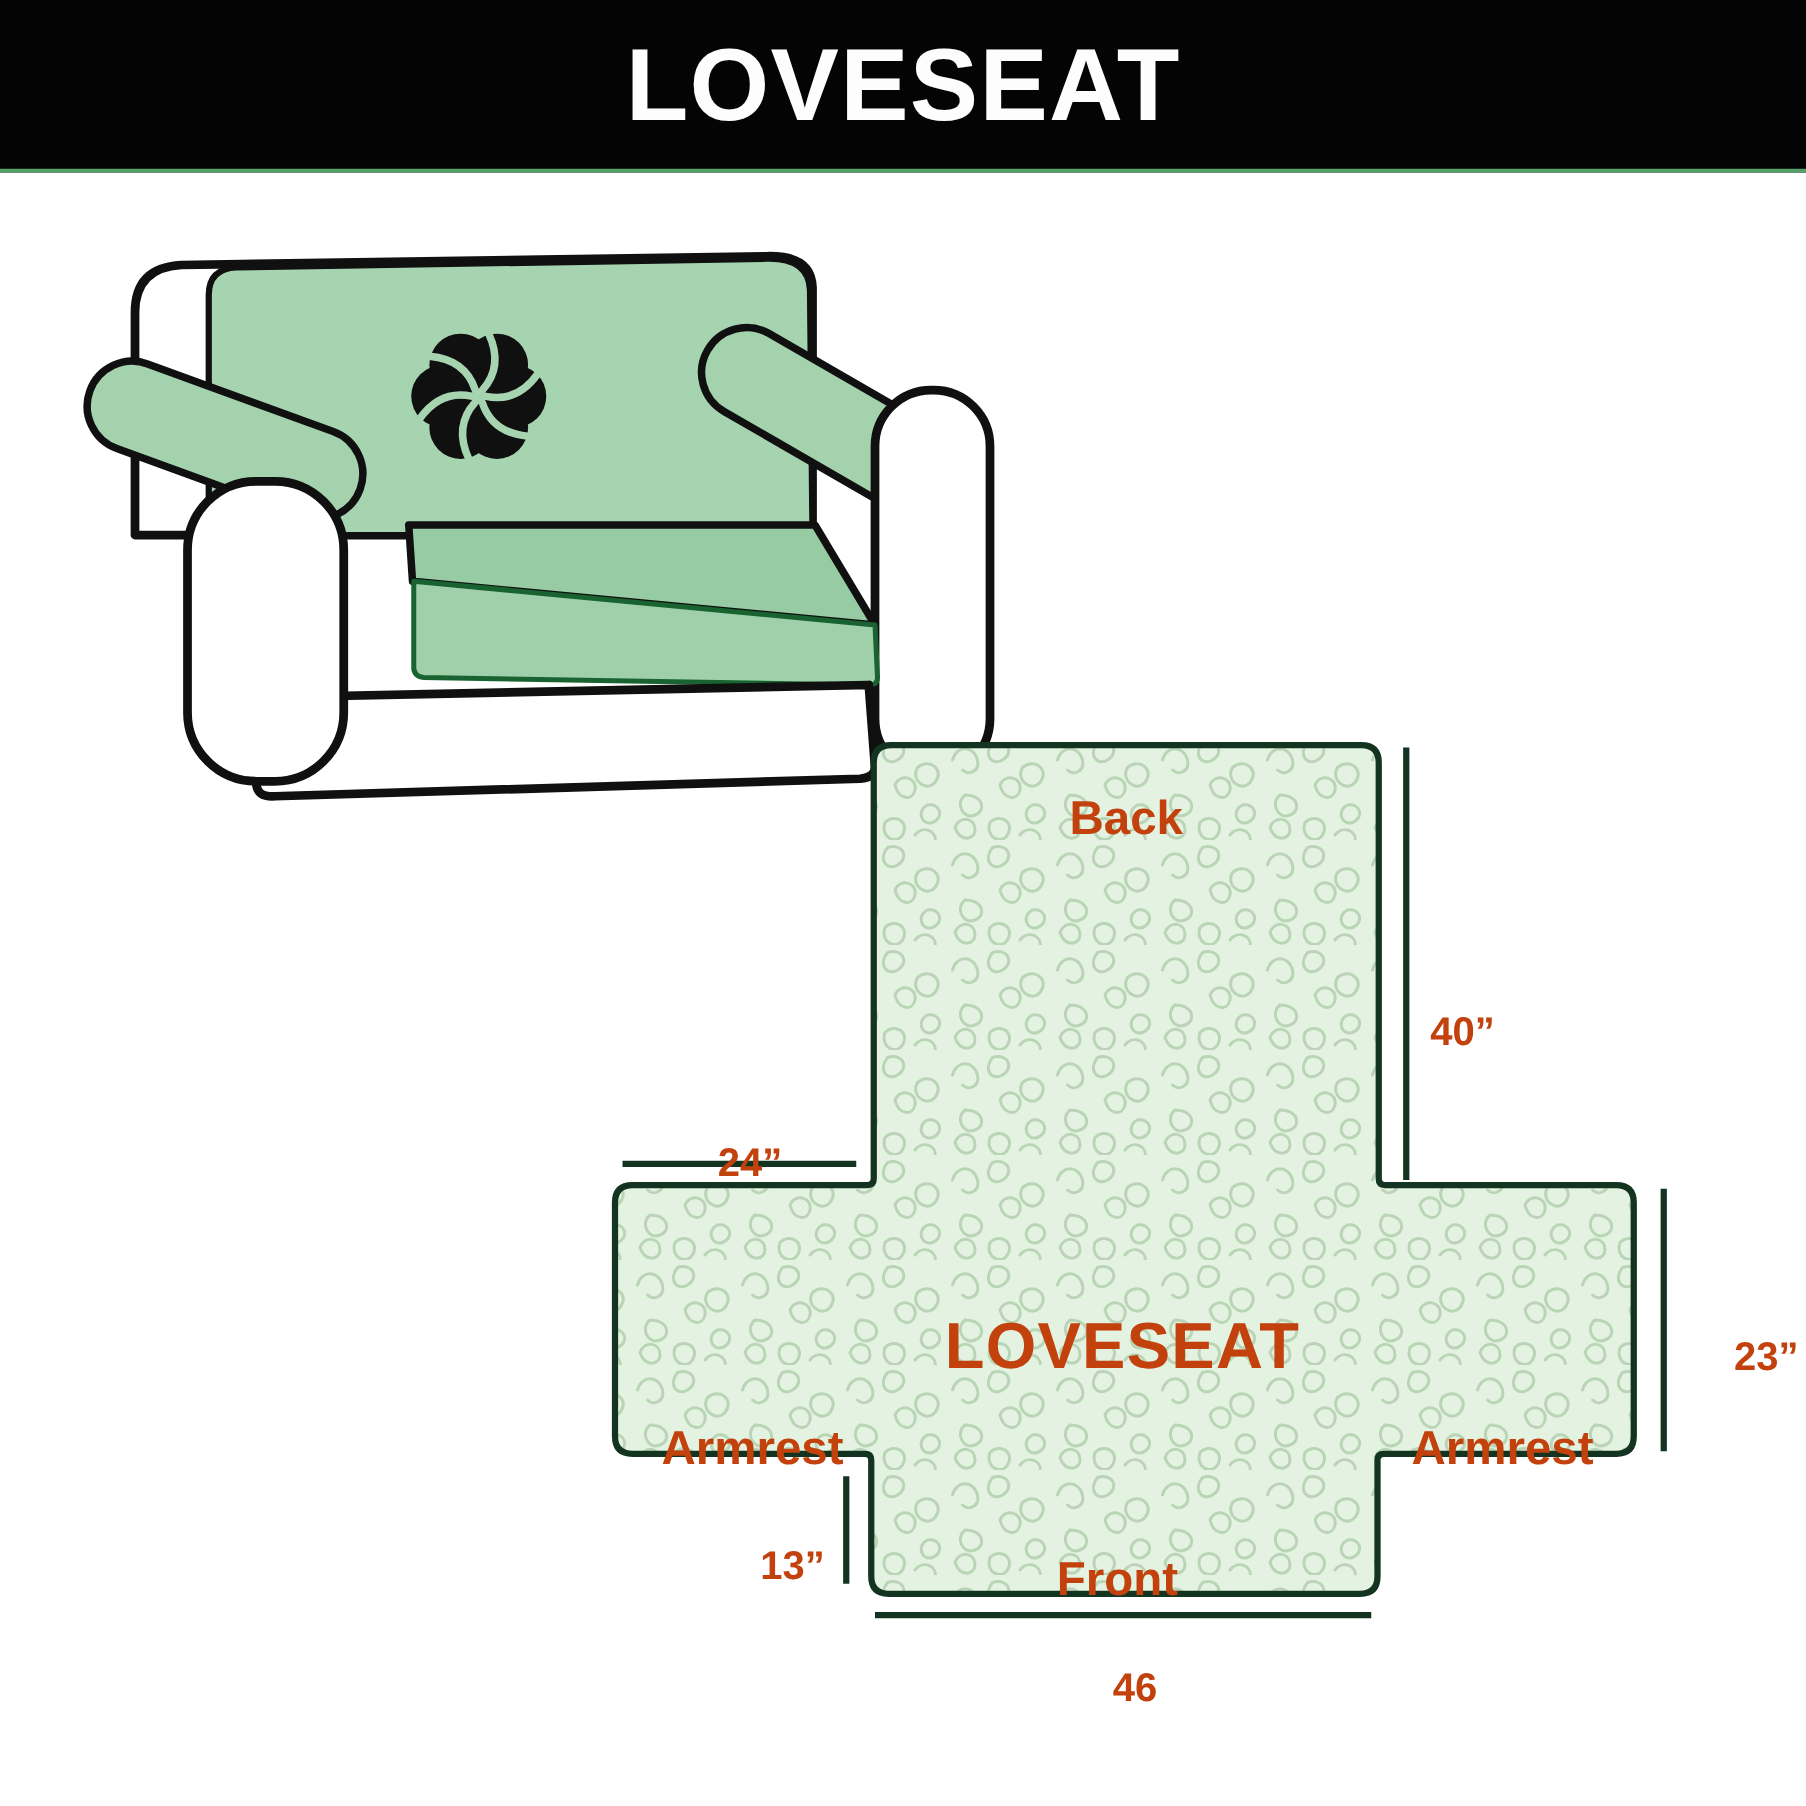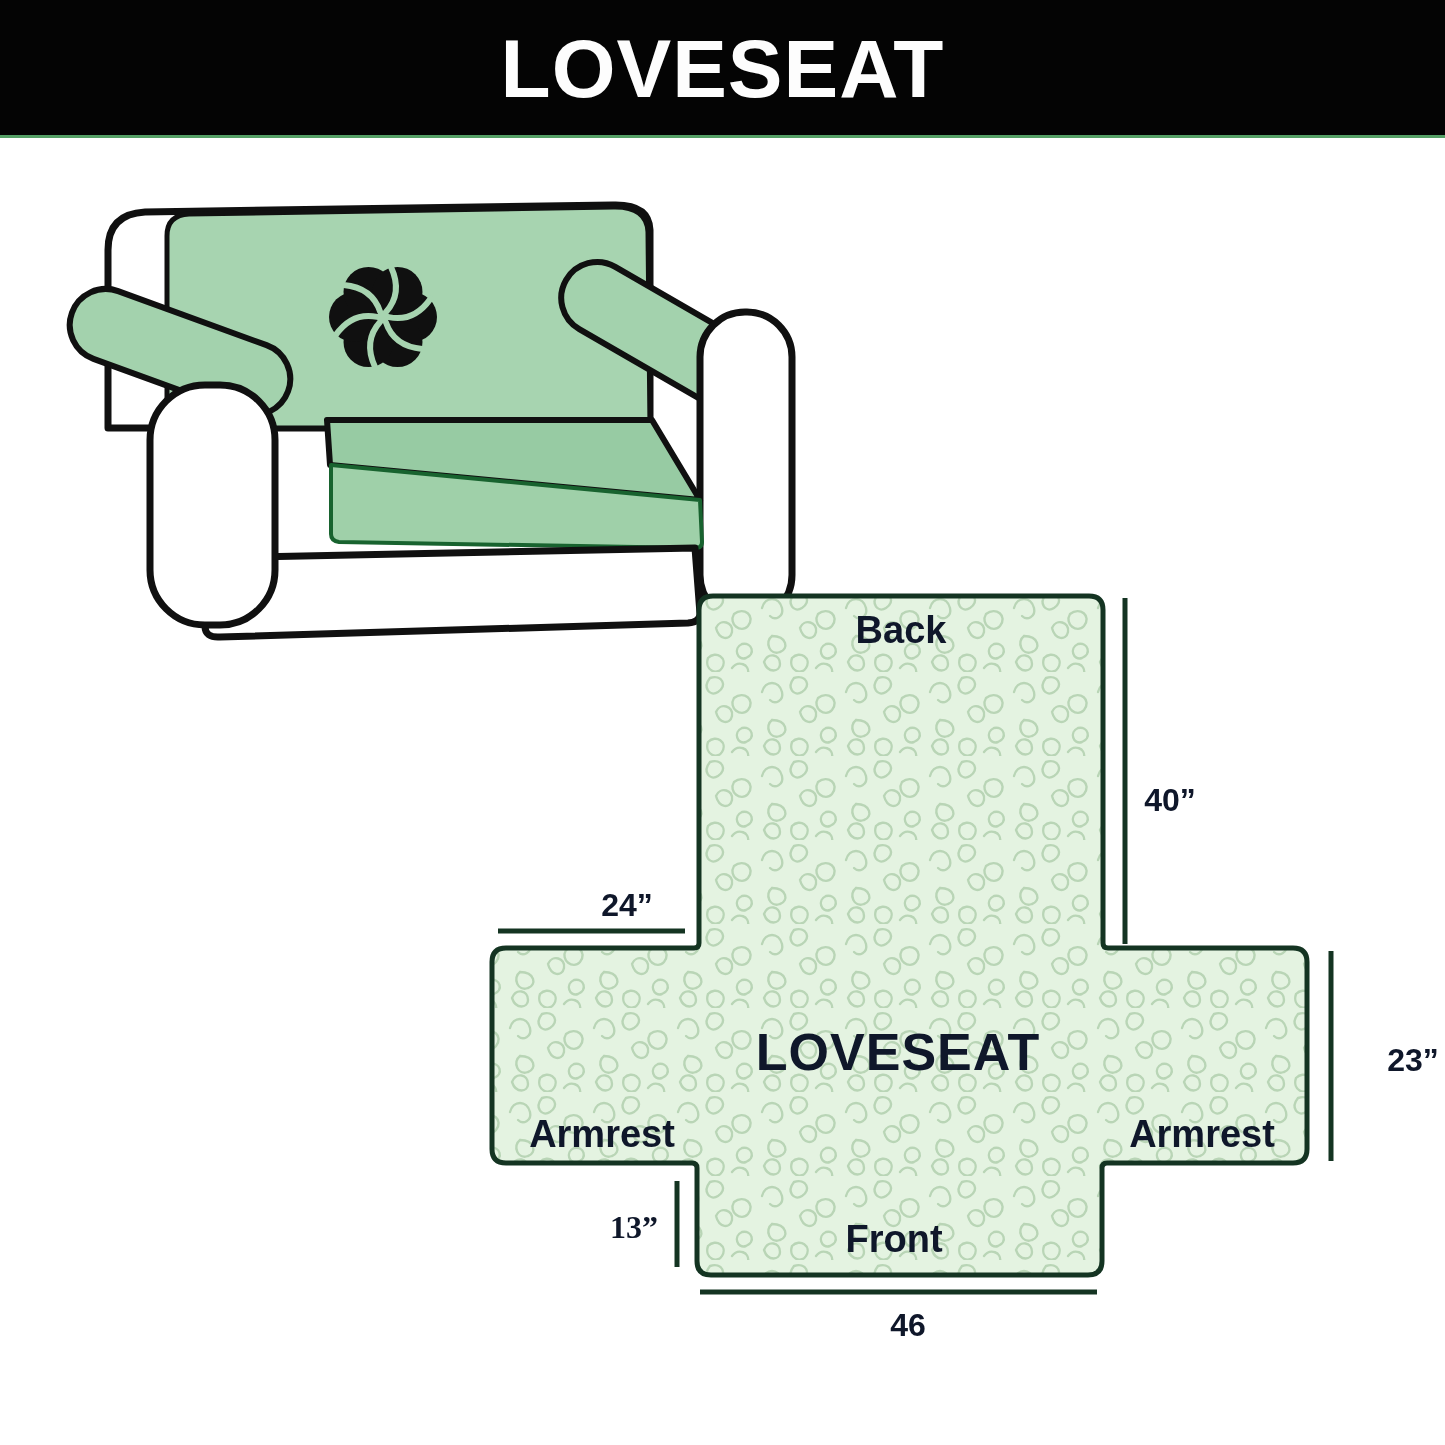--- a/index.html
+++ b/index.html
@@ -17,21 +17,21 @@
   .banner-title{
     color:#fdfdfd;font-size:82px;font-weight:bold;letter-spacing:1px;line-height:1;
     padding-top:2px;
   }
   
   .sofa-svg{position:absolute;left:55px;top:190px;width:760px;height:470px;}
   
   .diagram-svg{position:absolute;left:0;top:0;width:1445px;height:1445px;}
   .dlabel{
     position:absolute;transform:translate(-50%,-50%);
-    color:#0f172a;font-weight:bold;white-space:nowrap;line-height:1;
+    color:#c2410c;font-weight:bold;white-space:nowrap;line-height:1;margin-top:25px;
   }
   .lbl-section{font-size:38px;}
   .lbl-number{font-size:32px;}
   .lbl-product{font-size:52px;letter-spacing:1px;}
 </style>
 </head>
 <body>
 
 <div class="page">
 
@@ -111,22 +111,22 @@
       <path d="M 1125,598 L 1125,944"></path>
       <path d="M 498,931 L 685,931"></path>
       <path d="M 1331,951 L 1331,1161"></path>
       <path d="M 677,1181 L 677,1267"></path>
       <path d="M 700,1292 L 1097,1292"></path>
     </g>
   </svg>
 
   <div class="dlabel lbl-section" style="left:901px;top:630px;">Back</div>
   <div class="dlabel lbl-number" style="left:1170px;top:800px;">40”</div>
-  <div class="dlabel lbl-number" style="left:627px;top:905px;">24”</div>
+  <div class="dlabel lbl-number" style="left:600px;top:905px;">24”</div>
   <div class="dlabel lbl-product" style="left:898px;top:1052px;">LOVESEAT</div>
   <div class="dlabel lbl-section" style="left:602px;top:1134px;">Armrest</div>
   <div class="dlabel lbl-section" style="left:1202px;top:1134px;">Armrest</div>
   <div class="dlabel lbl-number" style="left:1413px;top:1060px;">23”</div>
-  <div class="dlabel lbl-number" style="left:634px;top:1227px;font-family:Liberation Serif, serif;">13”</div>
+  <div class="dlabel lbl-number" style="left:634px;top:1227px;">13”</div>
   <div class="dlabel lbl-section" style="left:894px;top:1239px;">Front</div>
   <div class="dlabel lbl-number" style="left:908px;top:1325px;">46</div>
 
 </div>
 
 </body></html>

